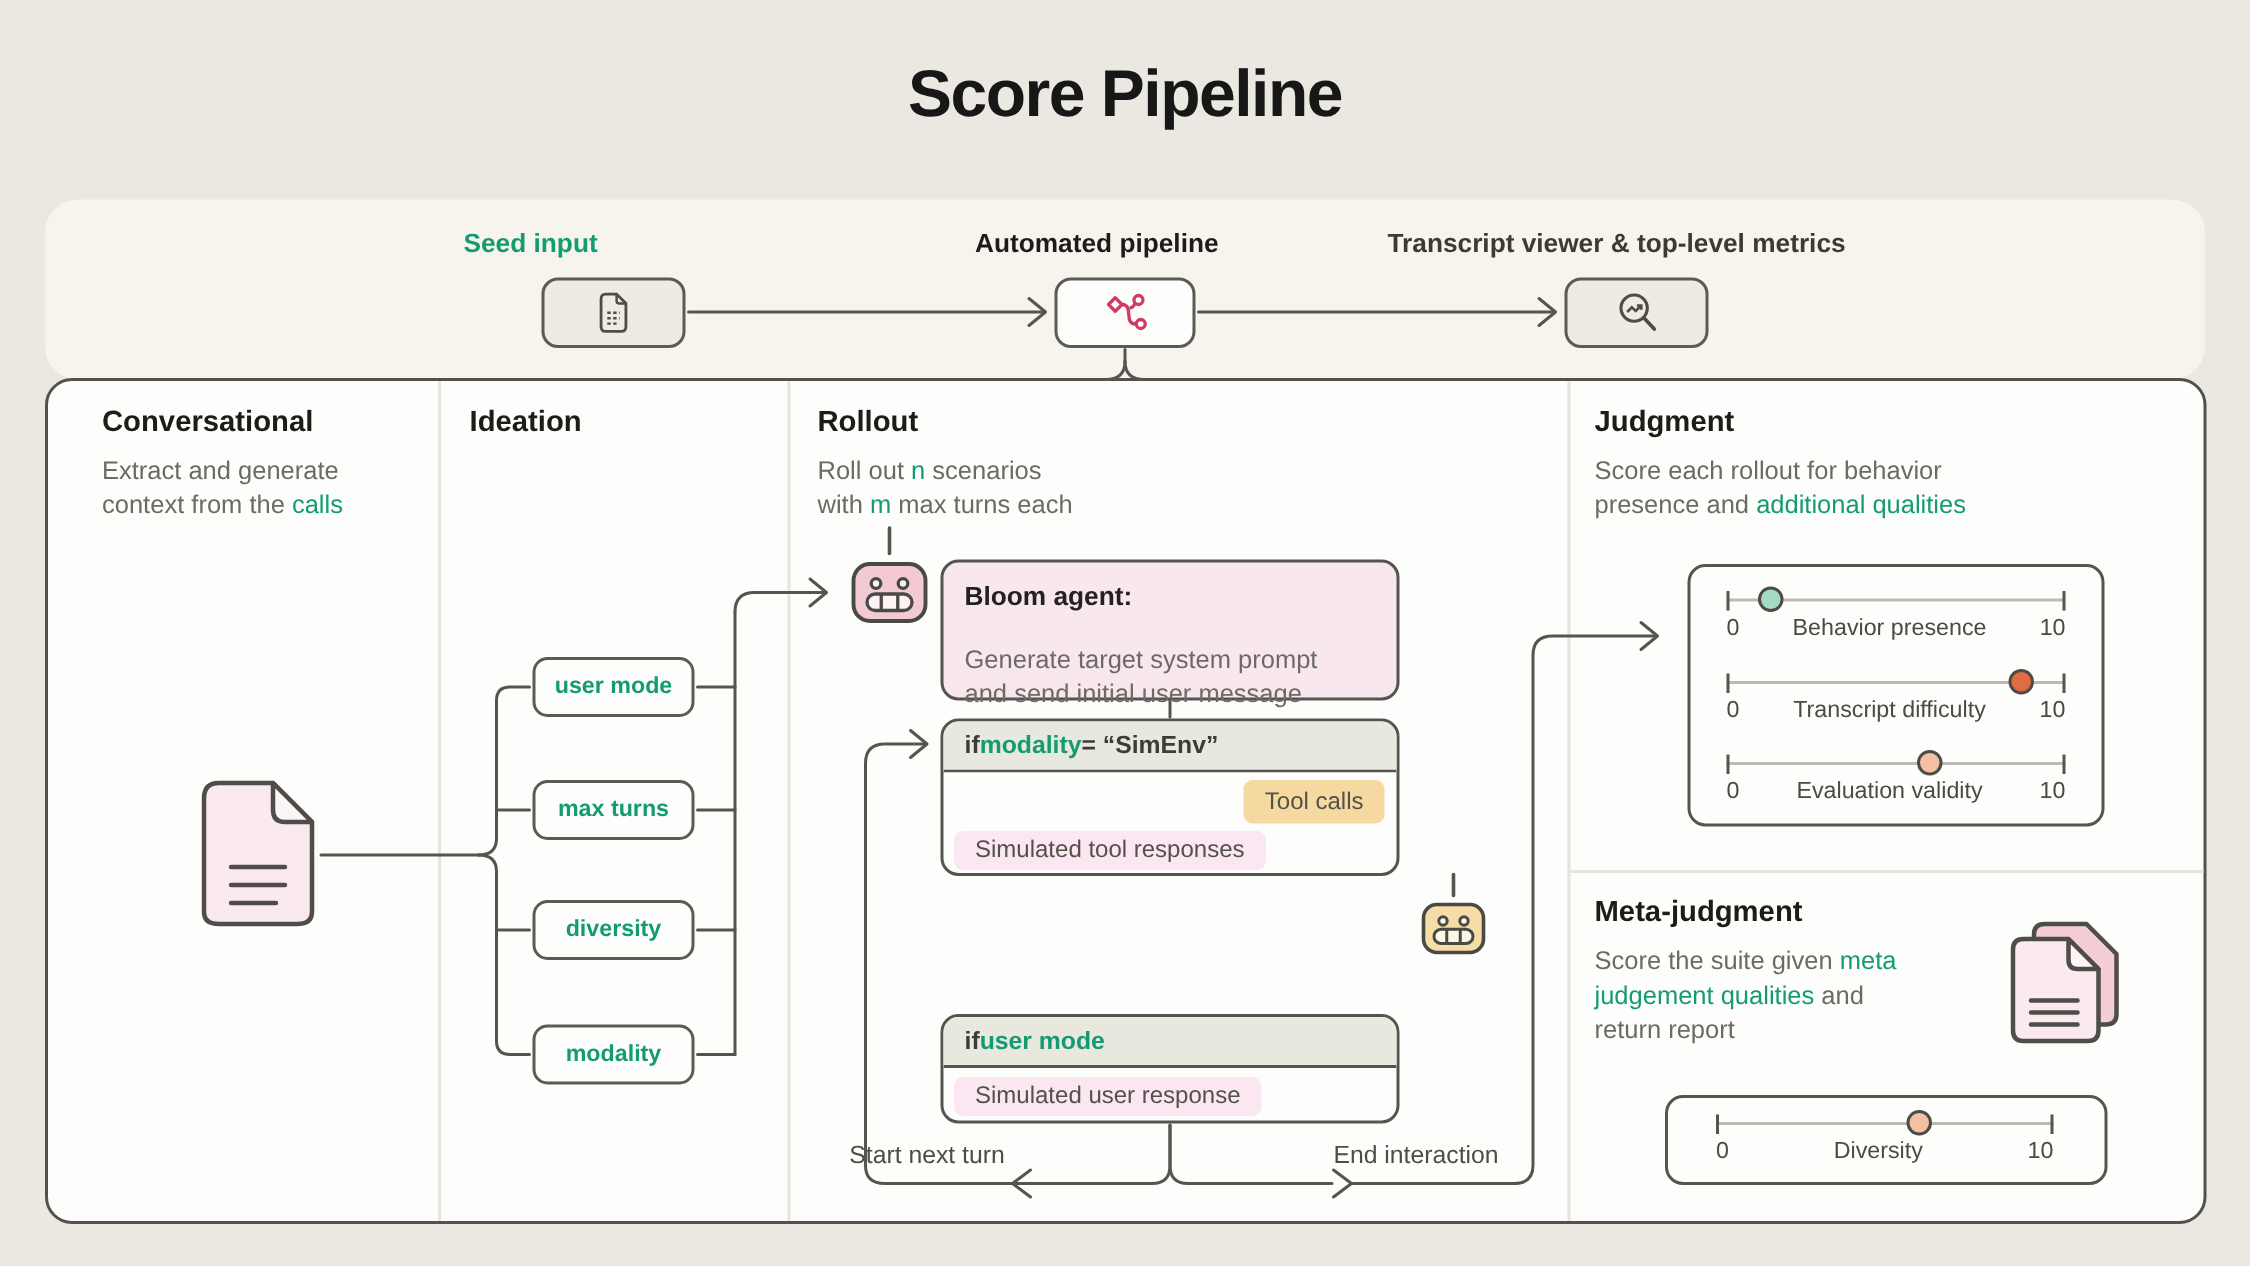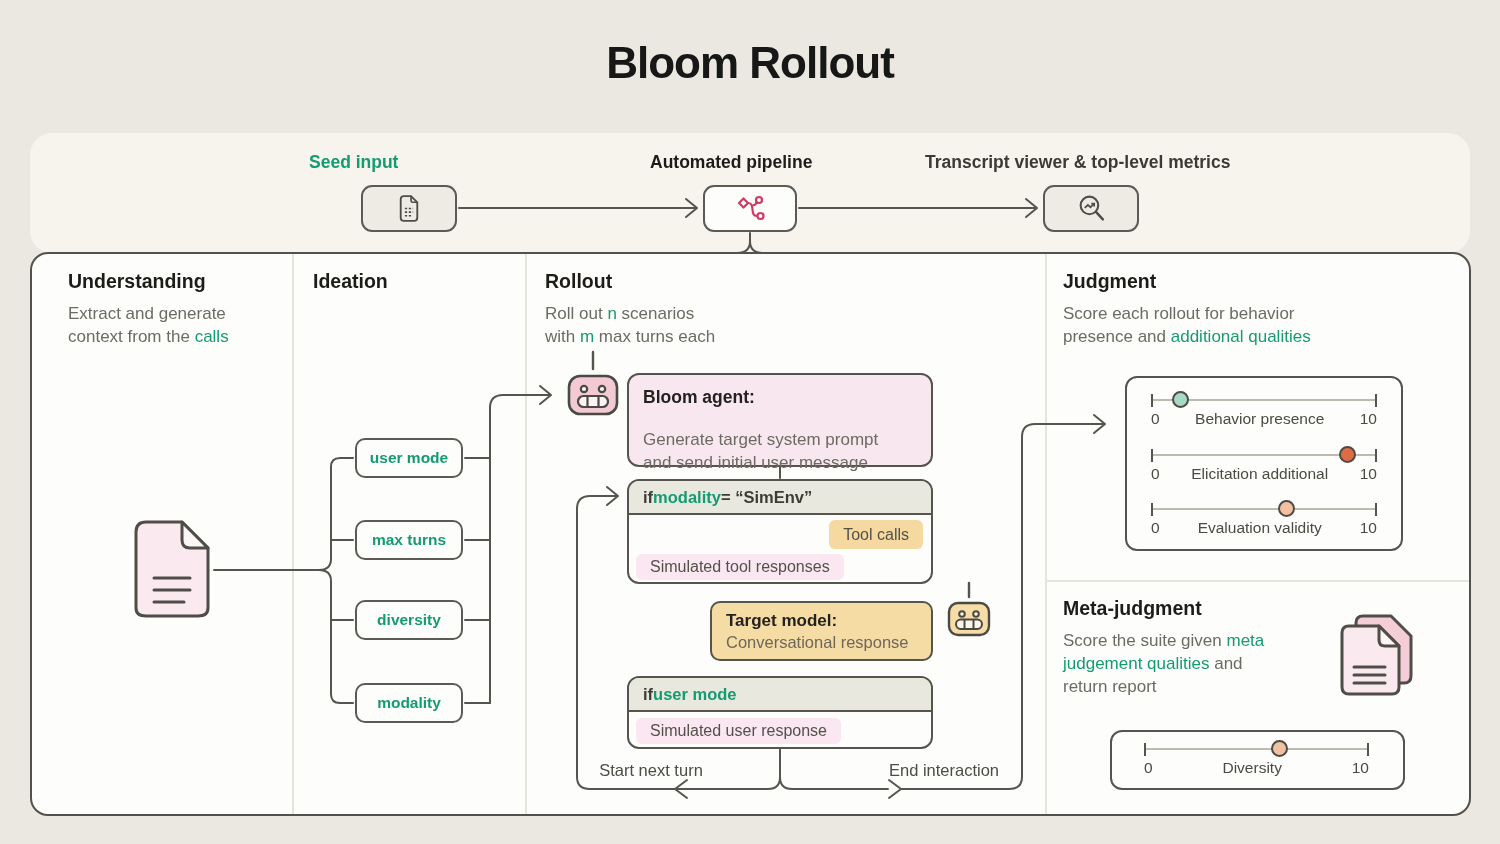--- a/index.html
+++ b/index.html
@@ -37,21 +37,21 @@
   .slabels .sname{font-weight:500;}
   .turnlabel{font-size:16.5px;font-weight:500;color:#4d4c46;z-index:6;text-align:center;}
   svg.wires{left:0;top:0;z-index:5;pointer-events:none;}
   .icn{z-index:7;display:flex;align-items:center;justify-content:center;}
 </style>
 </head>
 <body>
 
 <div class="stage">
 
-  <div class="abs title">Bloom Rollout</div>
+  <div class="abs title">Score Pipeline</div>
 
   <div class="abs band"></div>
   <div class="abs mainbox"></div>
 
   <div class="abs vdiv" style="left:292px"></div>
   <div class="abs vdiv" style="left:525px"></div>
   <div class="abs vdiv" style="left:1045px"></div>
   <div class="abs hdiv" style="left:1047px;top:580px;width:422px"></div>
 
   <div class="abs toplabel green" style="left:309px;width:200px">Seed input</div>
@@ -86,21 +86,21 @@
           <g fill="none" stroke="#4e4d47">
             <circle cx="13" cy="12" r="8.5" stroke-width="2"></circle>
             <path d="M19.5,18.5 L26,25.5" stroke-width="2.4" stroke-linecap="round"></path>
             <path d="M8.5,14.5 L11.5,11.5 L14,13.8 L17.3,10.6" stroke-width="1.7"></path>
             <path d="M14.8,10.3 H17.6 V13" stroke-width="1.7"></path>
           </g>
         </svg>
     </span>
   </div>
 
-  <div class="abs colhead" style="left:68px;top:270px">Understanding</div>
+  <div class="abs colhead" style="left:68px;top:270px">Conversational</div>
   <div class="abs coldesc" style="left:68px;top:302px"><span>Extract and generate</span><br><span>context from the </span><span class="g">calls</span></div>
 
   <div class="abs colhead" style="left:313px;top:270px">Ideation</div>
 
   <div class="abs colhead" style="left:545px;top:270px">Rollout</div>
   <div class="abs coldesc" style="left:545px;top:302px"><span>Roll out </span><span class="g">n</span><span> scenarios</span><br><span>with </span><span class="g">m</span><span> max turns each</span></div>
 
   <div class="abs colhead" style="left:1063px;top:270px">Judgment</div>
   <div class="abs coldesc" style="left:1063px;top:302px"><span>Score each rollout for behavior</span><br><span>presence and </span><span class="g">additional qualities</span></div>
 
@@ -138,44 +138,40 @@
   <div class="abs flowbox" style="left:627px;top:479px;width:306px;height:105px">
     <div class="ifhead">
         <span>if </span>
         <span class="g">modality</span>
         <span> = “SimEnv”</span>
       </div>
     <div class="badge tanbadge" style="right:8px;top:39px;height:29px">Tool calls</div>
     <div class="badge pinkbadge" style="left:7px;top:73px;height:26px">Simulated tool responses</div>
   </div>
 
-  <div class="abs flowbox tanbox" style="left:710px;top:601px;width:223px;height:60px;border-radius:10px;padding:8px 14px">
-    <div class="boxtitle" style="font-size:17px">Target model:</div>
-    <div style="font-size:16.5px;color:#6e675a;margin-top:2px">Conversational response</div>
-  </div>
 
   <div class="abs icn" style="left:947px;top:598px">
     <svg width="44" height="40" viewBox="0 0 44 40">
         <rect x="2" y="5" width="40" height="32" rx="9" fill="#f6dda7" stroke="#4a4a44" stroke-width="2.4"></rect>
         <circle cx="15" cy="16" r="2.8" fill="#fdf6e8" stroke="#4a4a44" stroke-width="2"></circle>
         <circle cx="29" cy="16" r="2.8" fill="#fdf6e8" stroke="#4a4a44" stroke-width="2"></circle>
         <rect x="9" y="21.5" width="26" height="9.5" rx="4.7" fill="#fdf6e8" stroke="#4a4a44" stroke-width="2"></rect>
         <path d="M17.5,21.5 V31 M26.5,21.5 V31" stroke="#4a4a44" stroke-width="2"></path>
       </svg>
   </div>
 
   <div class="abs flowbox" style="left:627px;top:676px;width:306px;height:73px">
     <div class="ifhead">
         <span>if </span>
         <span class="g">user mode</span>
       </div>
     <div class="badge pinkbadge" style="left:7px;top:40px;height:26px">Simulated user response</div>
   </div>
 
-  <div class="abs turnlabel" style="left:580px;top:761px;width:142px">Start next turn</div>
+  <div class="abs turnlabel" style="left:547px;top:761px;width:142px">Start next turn</div>
   <div class="abs turnlabel" style="left:868px;top:761px;width:152px">End interaction</div>
 
   <div class="abs sliderbox" style="left:1125px;top:376px;width:278px;height:175px">
     <div class="slider-row" style="top:13px">
       <div class="track">
         <span class="tick"></span>
           <span class="tick r"></span>
         <div class="knob" style="left: calc(13% - 8.5px); background: rgb(165, 219, 198);"></div>
       </div>
       <div class="slabels">
@@ -185,21 +181,21 @@
         </div>
     </div>
     <div class="slider-row" style="top:68px">
       <div class="track">
         <span class="tick"></span>
           <span class="tick r"></span>
         <div class="knob" style="left: calc(87% - 8.5px); background: rgb(224, 108, 67);"></div>
       </div>
       <div class="slabels">
           <span>0</span>
-          <span class="sname">Elicitation additional</span>
+          <span class="sname">Transcript difficulty</span>
           <span>10</span>
         </div>
     </div>
     <div class="slider-row" style="top:122px">
       <div class="track">
         <span class="tick"></span>
           <span class="tick r"></span>
         <div class="knob" style="left: calc(60% - 8.5px); background: rgb(243, 192, 164);"></div>
       </div>
       <div class="slabels">

